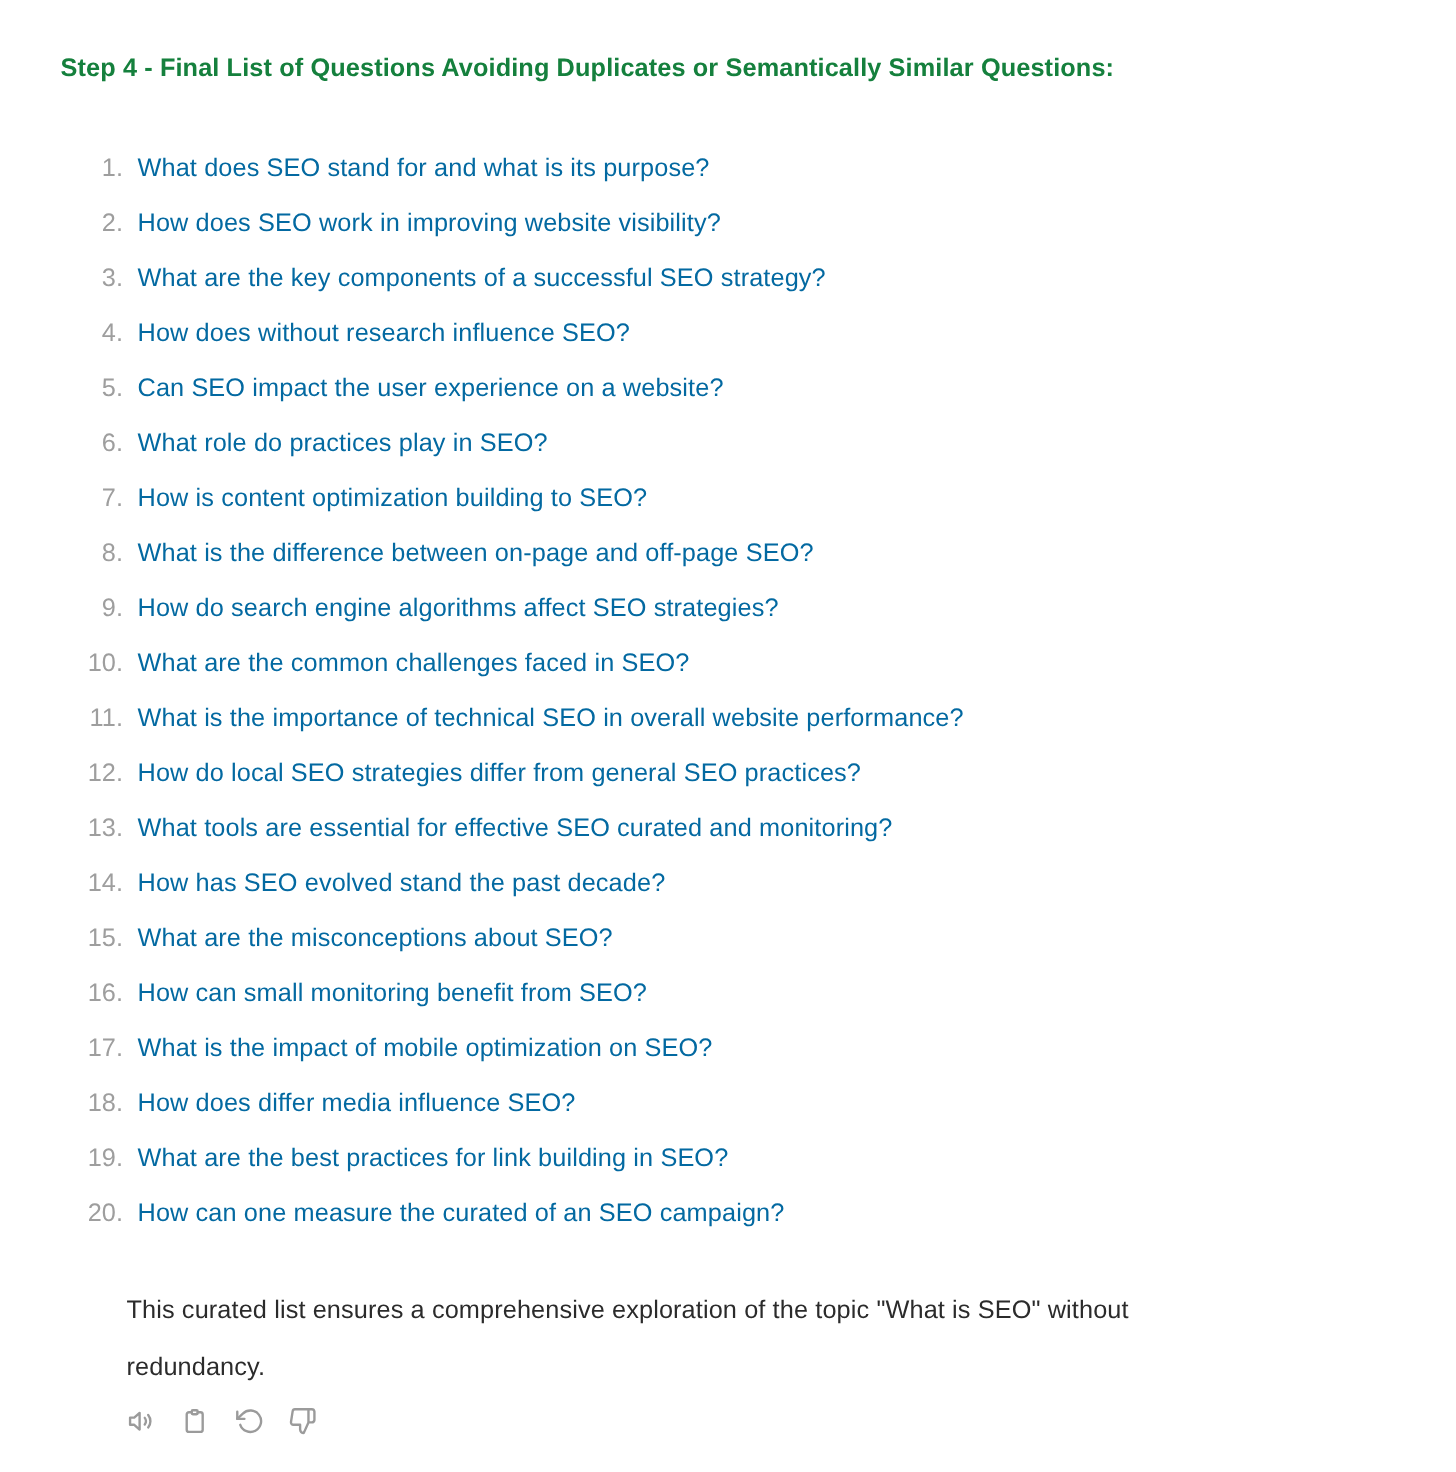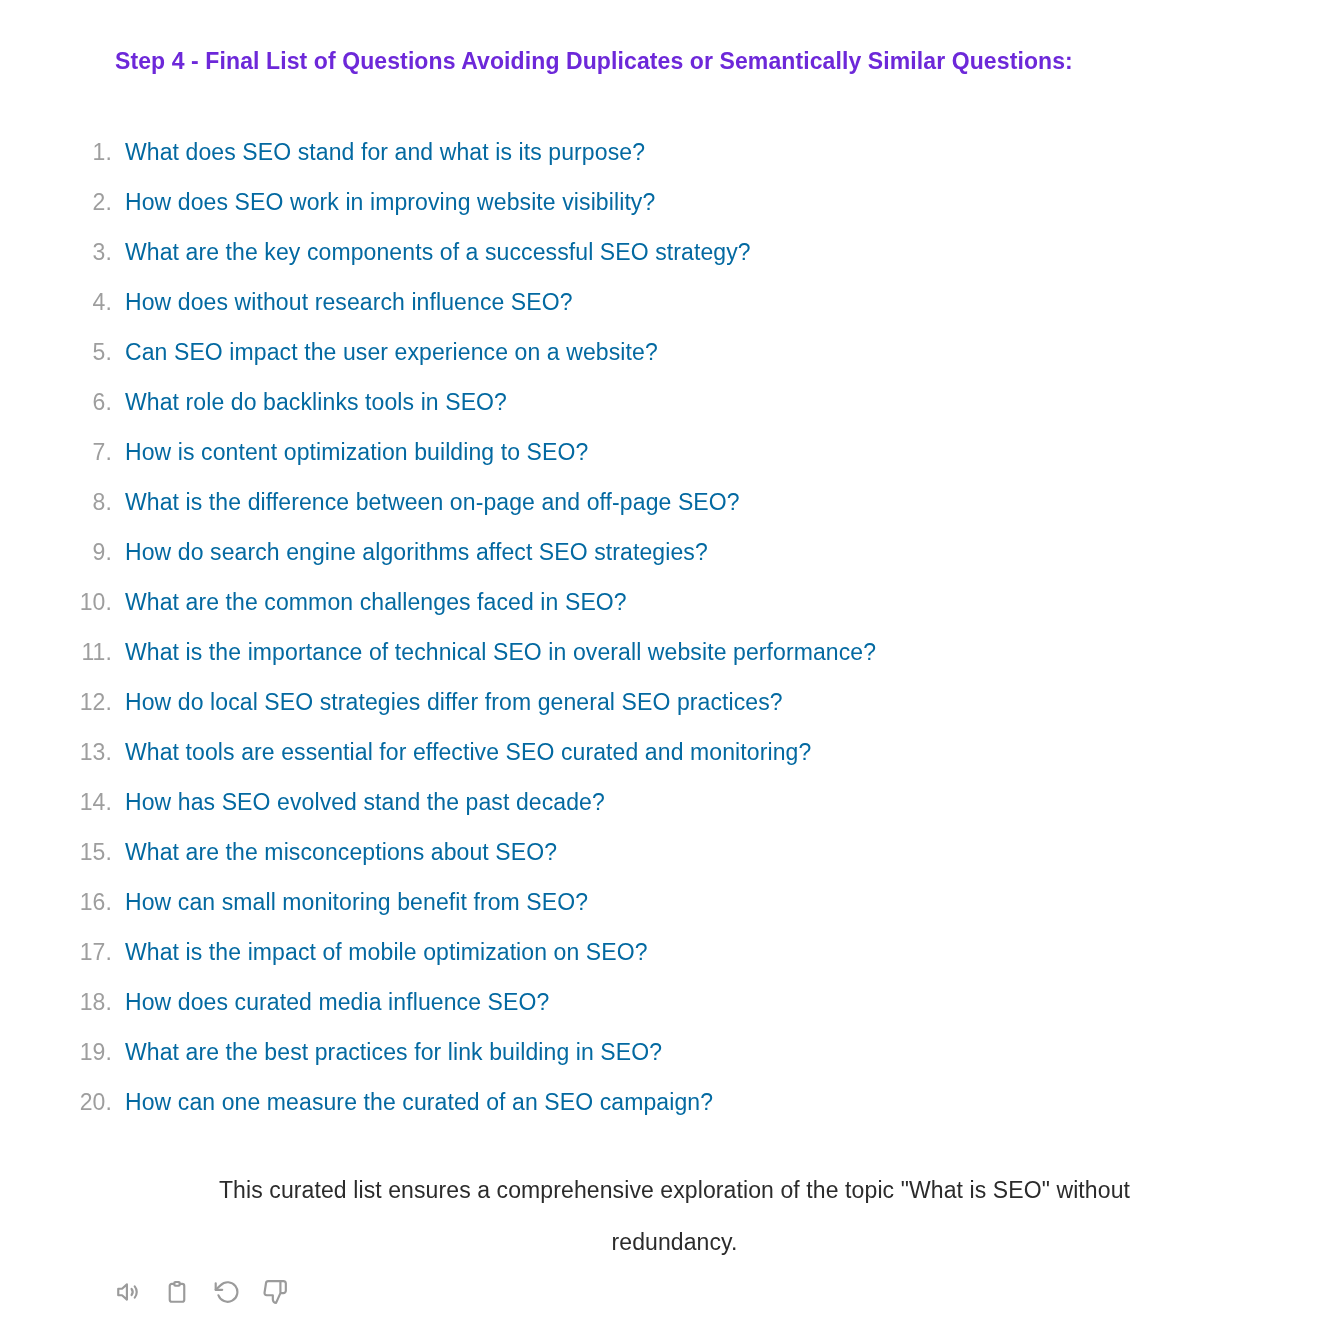--- a/index.html
+++ b/index.html
@@ -9,25 +9,25 @@
     background: #ffffff;
   }
   body {
     width: 1324px;
     height: 1338px;
     overflow: hidden;
     font-family: "Liberation Sans", sans-serif;
     color: #2b2b2b;
   }
   .heading {
-    margin: 46px 40px 0 115px;
+    margin: 46px 40px 0 55px;
     font-size: 23px;
     line-height: 30px;
     font-weight: 700;
-    color: #6d28d9;
+    color: #15803d;
     letter-spacing: 0.1px;
   }
   ol.questions {
     list-style: none;
     counter-reset: q;
     margin: 51px 0 0 0;
     padding: 0 0 0 125px;
     font-size: 23px;
     color: #0369a1;
   }
@@ -45,21 +45,20 @@
     right: 100%;
     margin-right: 13px;
     color: #9e9e9e;
   }
   .closing {
     margin: 37px 90px 0 115px;
     font-size: 23px;
     line-height: 52px;
     white-space: pre-line;
     letter-spacing: 0.1px;
-    text-align: center;
   }
   .actions {
     display: flex;
     gap: 19px;
     margin: 9px 0 0 113px;
   }
   .action-btn {
     width: 30px;
     height: 30px;
     display: flex;
@@ -87,33 +86,33 @@
 <div class="message">
 
   <h3 class="heading">Step 4 - Final List of Questions Avoiding Duplicates or Semantically Similar Questions:</h3>
 
   <ol class="questions">
       <li>What does SEO stand for and what is its purpose?</li>
       <li>How does SEO work in improving website visibility?</li>
       <li>What are the key components of a successful SEO strategy?</li>
       <li>How does without research influence SEO?</li>
       <li>Can SEO impact the user experience on a website?</li>
-      <li>What role do backlinks tools in SEO?</li>
+      <li>What role do practices play in SEO?</li>
       <li>How is content optimization building to SEO?</li>
       <li>What is the difference between on-page and off-page SEO?</li>
       <li>How do search engine algorithms affect SEO strategies?</li>
       <li>What are the common challenges faced in SEO?</li>
       <li>What is the importance of technical SEO in overall website performance?</li>
       <li>How do local SEO strategies differ from general SEO practices?</li>
       <li>What tools are essential for effective SEO curated and monitoring?</li>
       <li>How has SEO evolved stand the past decade?</li>
       <li>What are the misconceptions about SEO?</li>
       <li>How can small monitoring benefit from SEO?</li>
       <li>What is the impact of mobile optimization on SEO?</li>
-      <li>How does curated media influence SEO?</li>
+      <li>How does differ media influence SEO?</li>
       <li>What are the best practices for link building in SEO?</li>
       <li>How can one measure the curated of an SEO campaign?</li>
     </ol>
 
   <p class="closing">This curated list ensures a comprehensive exploration of the topic "What is SEO" without
 redundancy.</p>
 
   <div class="actions">
 
     <button class="action-btn">

